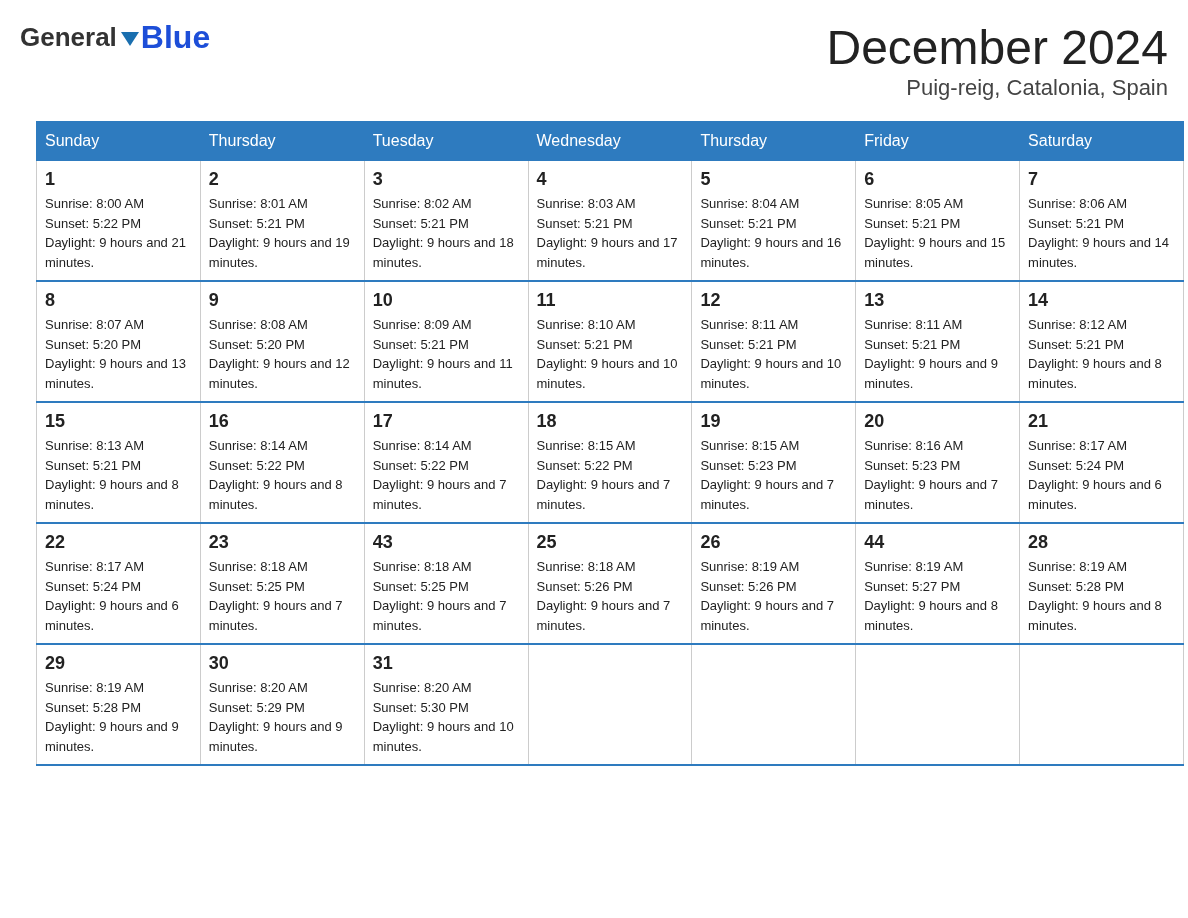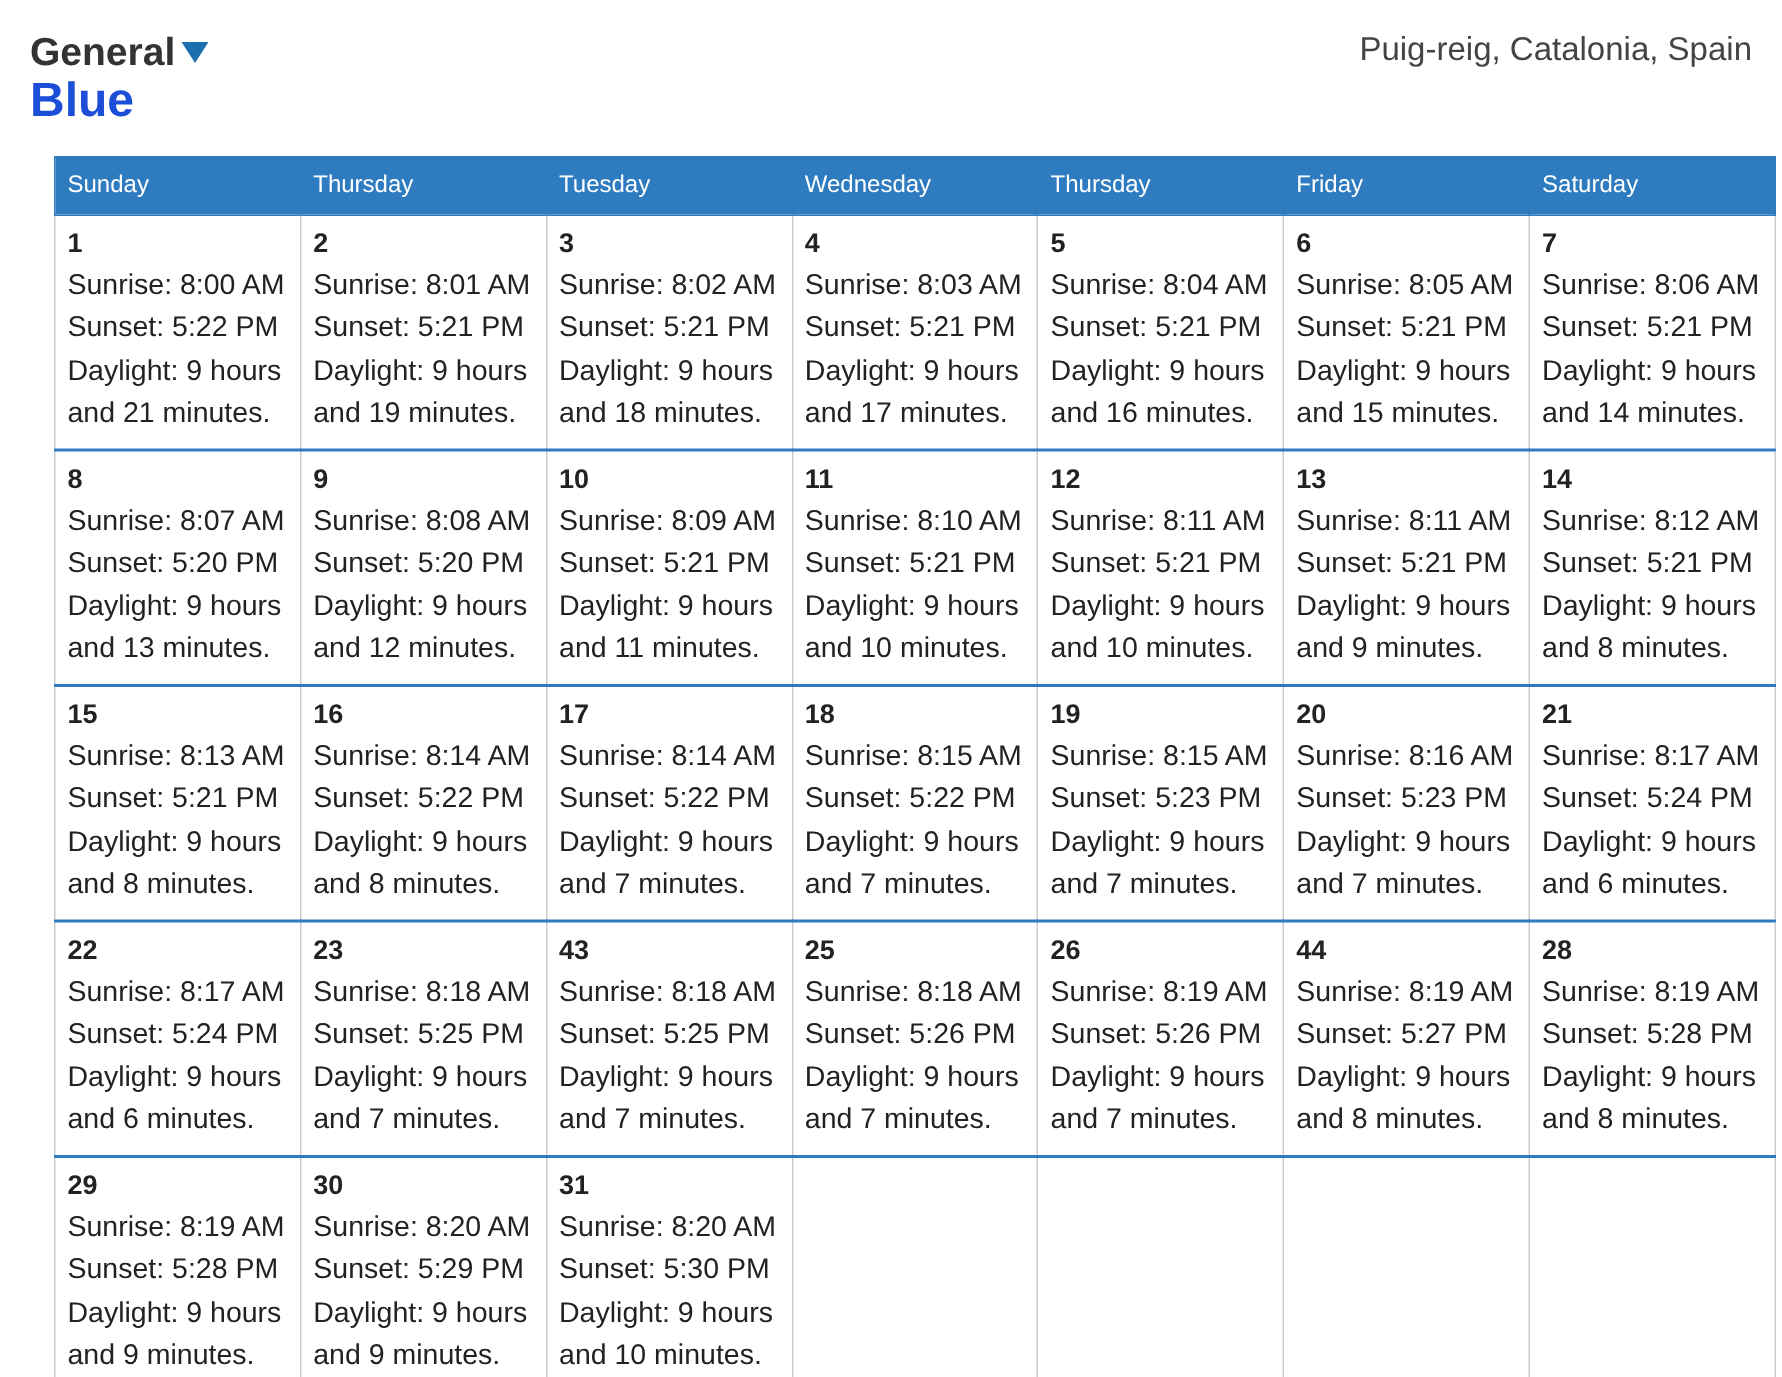--- a/index.html
+++ b/index.html
@@ -60,21 +60,21 @@
       border-left: 1px solid #ccc;
     }
     .day-num {
       font-size: 18px;
       font-weight: bold;
       display: block;
       margin-bottom: 4px;
       color: #222;
     }
     .day-info {
-      font-size: 19px;
+      font-size: 13px;
       color: #222;
       line-height: 1.5;
     }
     .empty-cell {
       background: #fff;
     }
     .logo-row {
       display: flex;
       align-items: center;
     }
@@ -83,40 +83,41 @@
       font-weight: bold;
       color: #333;
     }
     .logo-text-blue {
       font-size: 32px;
       font-weight: bold;
       color: #1d4ed8;
     }
     .logo-container {
       display: flex;
-      flex-direction: column;
+      flex-direction: row;
       line-height: 1.1;
     }
   </style>
 </head>
 <body>
 
 <div class="header">
   <div class="logo-container">
     <div class="logo-row">
       <span class="logo-text-general">General</span>
       <svg width="22" height="22" viewBox="0 0 22 22" style="margin-left:2px;margin-top:2px;">
         <polygon points="2,4 20,4 11,18" fill="#1a6faf"></polygon>
       </svg>
     </div>
     <div>
       <span class="logo-text-blue">Blue</span>
     </div>
   </div>
   <div class="title-block">
+    <h1>December 2024</h1>
     <h2>Puig-reig, Catalonia, Spain</h2>
   </div>
 </div>
 
 <table>
   <thead>
     <tr>
     <th>Sunday</th>
         <th>Thursday</th>
         <th>Tuesday</th>

